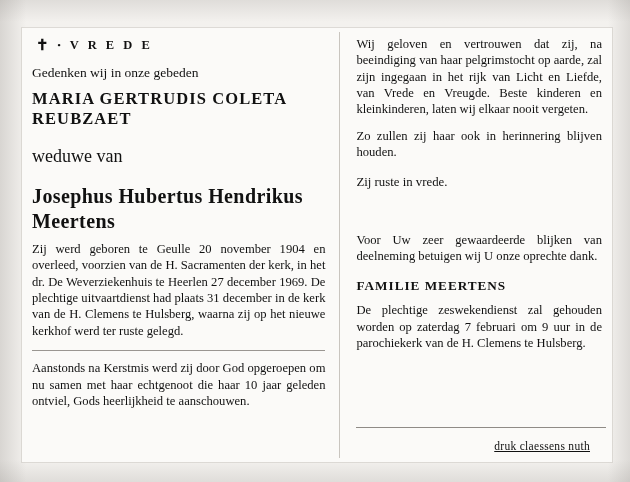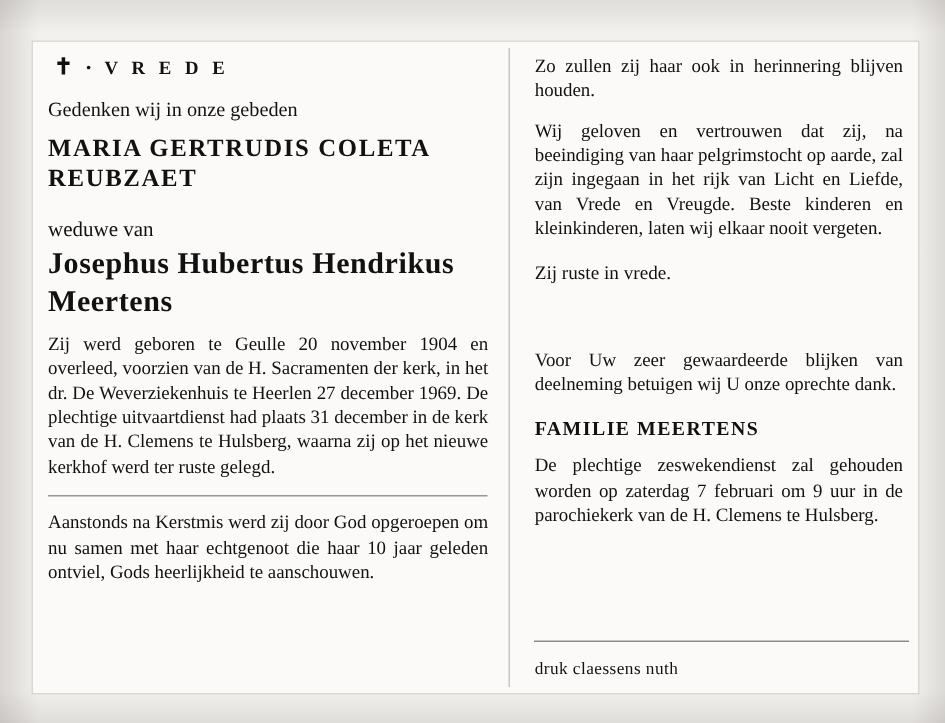--- a/index.html
+++ b/index.html
@@ -88,22 +88,22 @@
     margin-bottom: 8px;
   }
   .name-main {
     font-size: 16.5px;
     font-weight: bold;
     letter-spacing: 1.1px;
     line-height: 1.22;
     margin-bottom: 17px;
   }
   .weduwe {
-    font-size: 14px;
-    margin-bottom: 2px;
+    font-size: 18px;
+    margin-bottom: 17px;
     font-family: Liberation Serif, serif;
   }
   .name-spouse {
     font-size: 20px;
     font-weight: bold;
     letter-spacing: 0.4px;
     line-height: 1.22;
     margin-bottom: 8px;
   }
   .para {
@@ -146,23 +146,24 @@
     left: 16px;
     right: 6px;
     bottom: 34px;
     border-top: 1px solid #8f8b86;
   }
   .printer {
     position: absolute;
     left: 16px;
     right: 22px;
     bottom: 10px;
-    text-align: left;
+    text-align: right;
     font-size: 11.5px;
     letter-spacing: 0.3px;
+    text-decoration: underline;
   }
 </style>
 </head>
 <body>
 
 <div class="card">
   <div class="page">
 
     <div class="col col-left">
 
@@ -187,23 +188,23 @@
       <hr class="rule-left">
 
       <p class="para">Aanstonds na Kerstmis werd zij door God opgeroepen om nu samen met haar echtgenoot die haar 10 jaar geleden ontviel, Gods heerlijkheid te aanschouwen.</p>
 
     </div>
 
     <div class="divider"></div>
 
     <div class="col col-right">
 
+      <p class="para-r">Wij geloven en vertrouwen dat zij, na beeindiging van haar pelgrimstocht op aarde, zal zijn ingegaan in het rijk van Licht en Liefde, van Vrede en Vreugde. Beste kinderen en kleinkinderen, laten wij elkaar nooit vergeten.</p>
+
       <p class="para-r">Zo zullen zij haar ook in herinnering blijven houden.</p>
-
-      <p class="para-r">Wij geloven en vertrouwen dat zij, na beeindiging van haar pelgrimstocht op aarde, zal zijn ingegaan in het rijk van Licht en Liefde, van Vrede en Vreugde. Beste kinderen en kleinkinderen, laten wij elkaar nooit vergeten.</p>
 
       <div class="rust">Zij ruste in vrede.</div>
 
       <div class="gap-1"></div>
 
       <p class="para-r">Voor Uw zeer gewaardeerde blijken van deelneming betuigen wij U onze oprechte dank.</p>
 
       <div class="family">FAMILIE MEERTENS</div>
 
       <p class="para-r">De plechtige zeswekendienst zal gehouden worden op zaterdag 7 februari om 9 uur in de parochiekerk van de H. Clemens te Hulsberg.</p>

